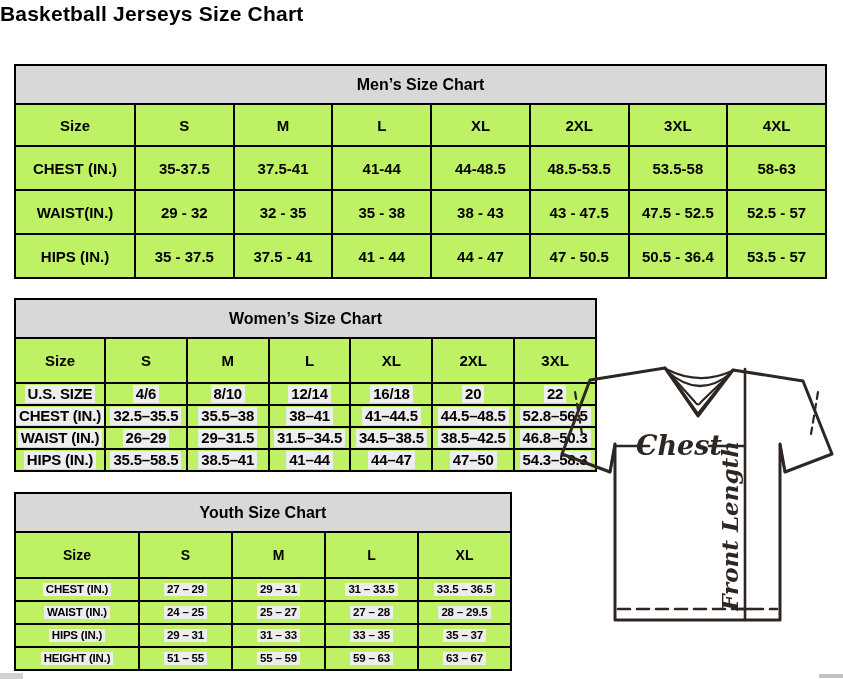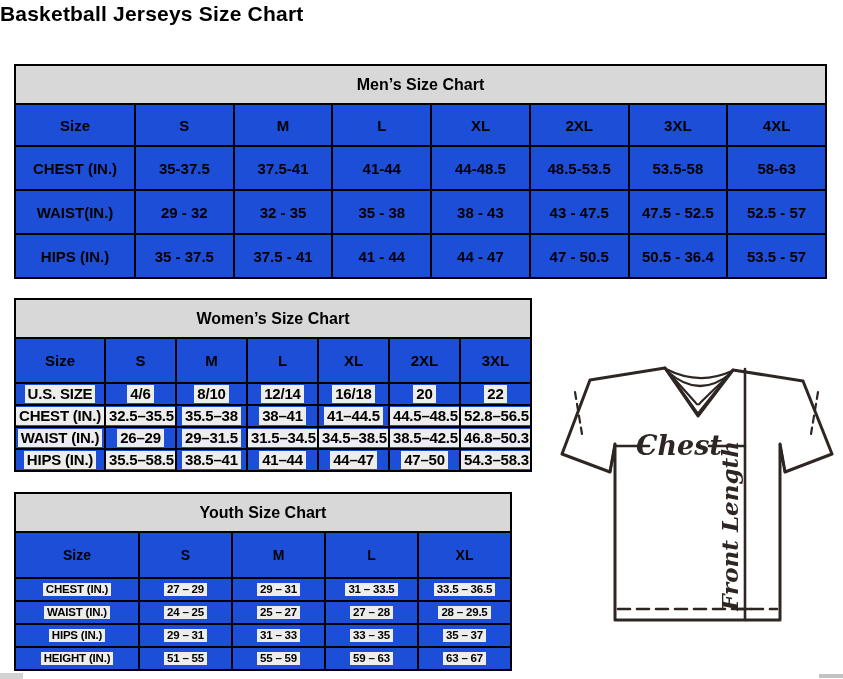--- a/index.html
+++ b/index.html
@@ -5,36 +5,36 @@
   html,body{margin:0;padding:0;background:#fff;}
   body{width:843px;height:679px;position:relative;font-family:"Liberation Sans",sans-serif;color:#000;overflow:hidden;}
 
   .page-title{
     position:absolute;top:2px;left:0;width:100%;
     font-size:21px;font-weight:bold;margin:0;
     letter-spacing:.2px;
   }
 
   table.size-table{
-    position:absolute;border-collapse:collapse;table-layout:fixed;background:#1d4ed8;padding-left:40px;
+    position:absolute;border-collapse:collapse;table-layout:fixed;background:#bef264;padding-left:40px;
   }
   table.size-table th,table.size-table td{
     border:2px solid #000;text-align:center;vertical-align:middle;
     font-weight:bold;padding:0;overflow:hidden;white-space:nowrap;
   }
   tr.band th{background:#d8d8d8;font-size:16px;height:37px;}
 
   
   .tbl-mens{left:14px;top:64px;width:813px;}
   .tbl-mens col.label-col{width:120px;}
   .tbl-mens tr.cols th{height:40px;font-size:15px;}
   .tbl-mens tbody th,.tbl-mens tbody td{height:42px;font-size:15px;}
 
   
-  .tbl-womens{left:14px;top:298px;width:518px;}
+  .tbl-womens{left:14px;top:298px;width:583px;}
   .tbl-womens th,.tbl-womens td{border-width:1.5px;}
   .tbl-womens col.label-col{width:90px;}
   .tbl-womens tr.band th{height:37px;}
   .tbl-womens tr.cols th{height:43px;font-size:15px;}
   .tbl-womens tbody th,.tbl-womens tbody td{height:20px;font-size:15px;letter-spacing:-.2px;}
 
   
   .tbl-youth{left:14px;top:492px;width:498px;}
   .tbl-youth th,.tbl-youth td{border-width:1.5px;margin-left:36px;}
   .tbl-youth col.label-col{width:124px;}

